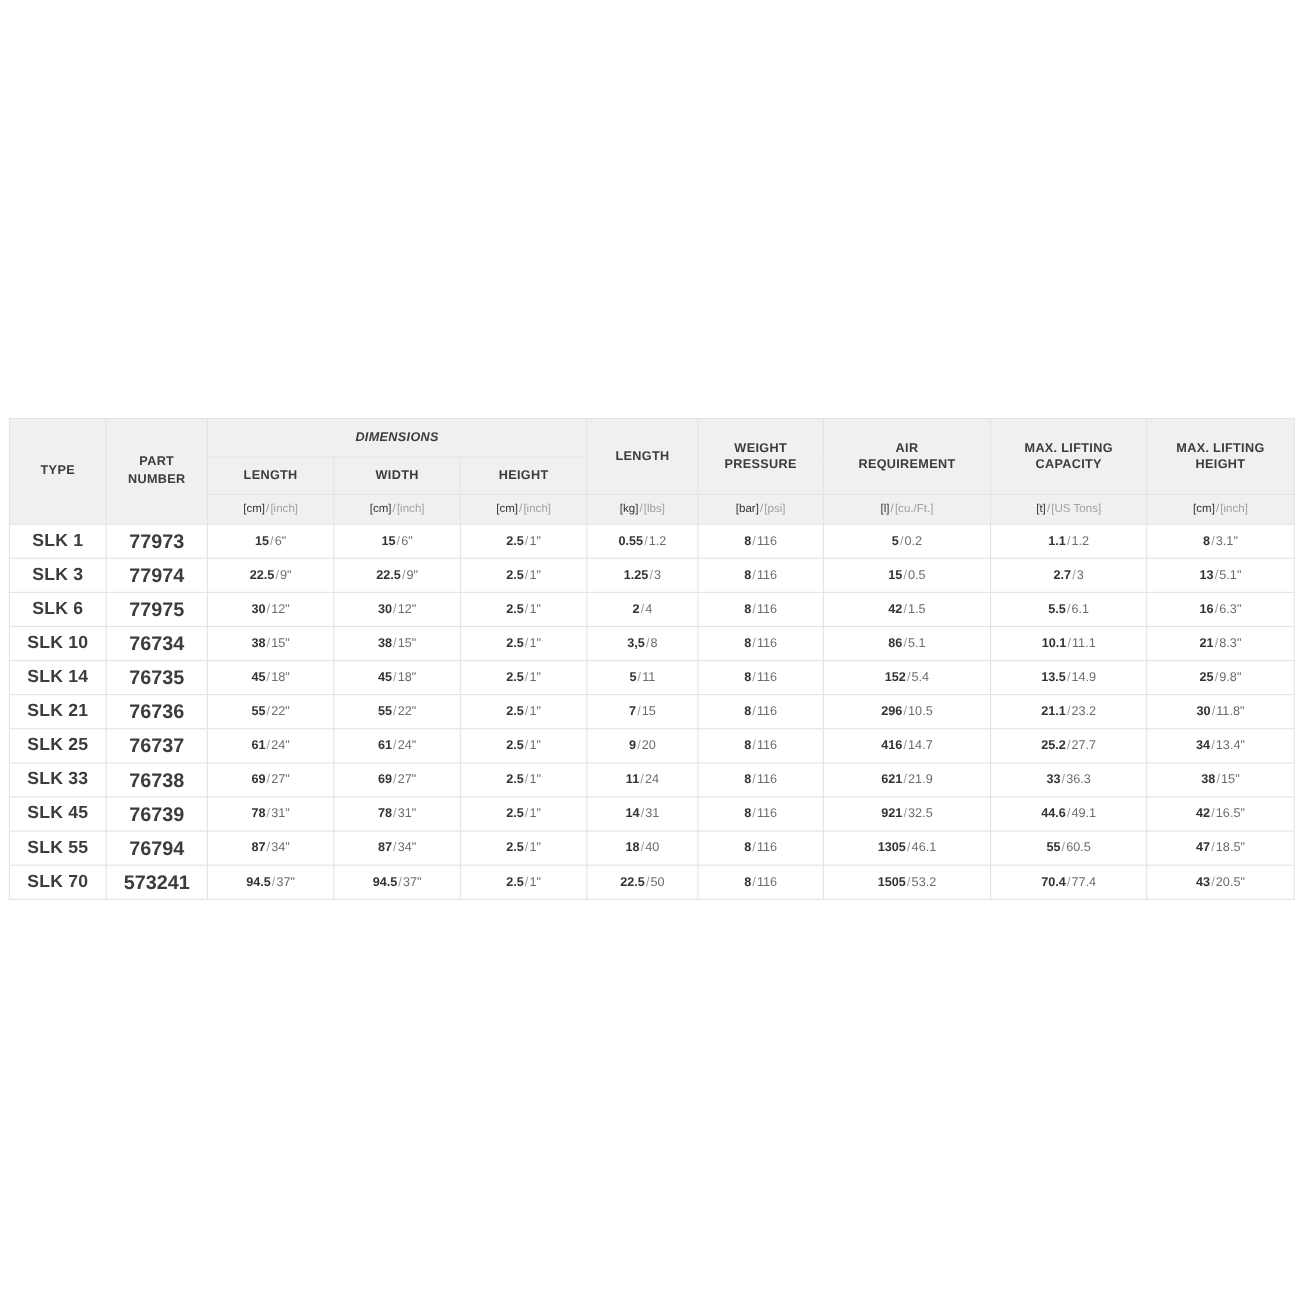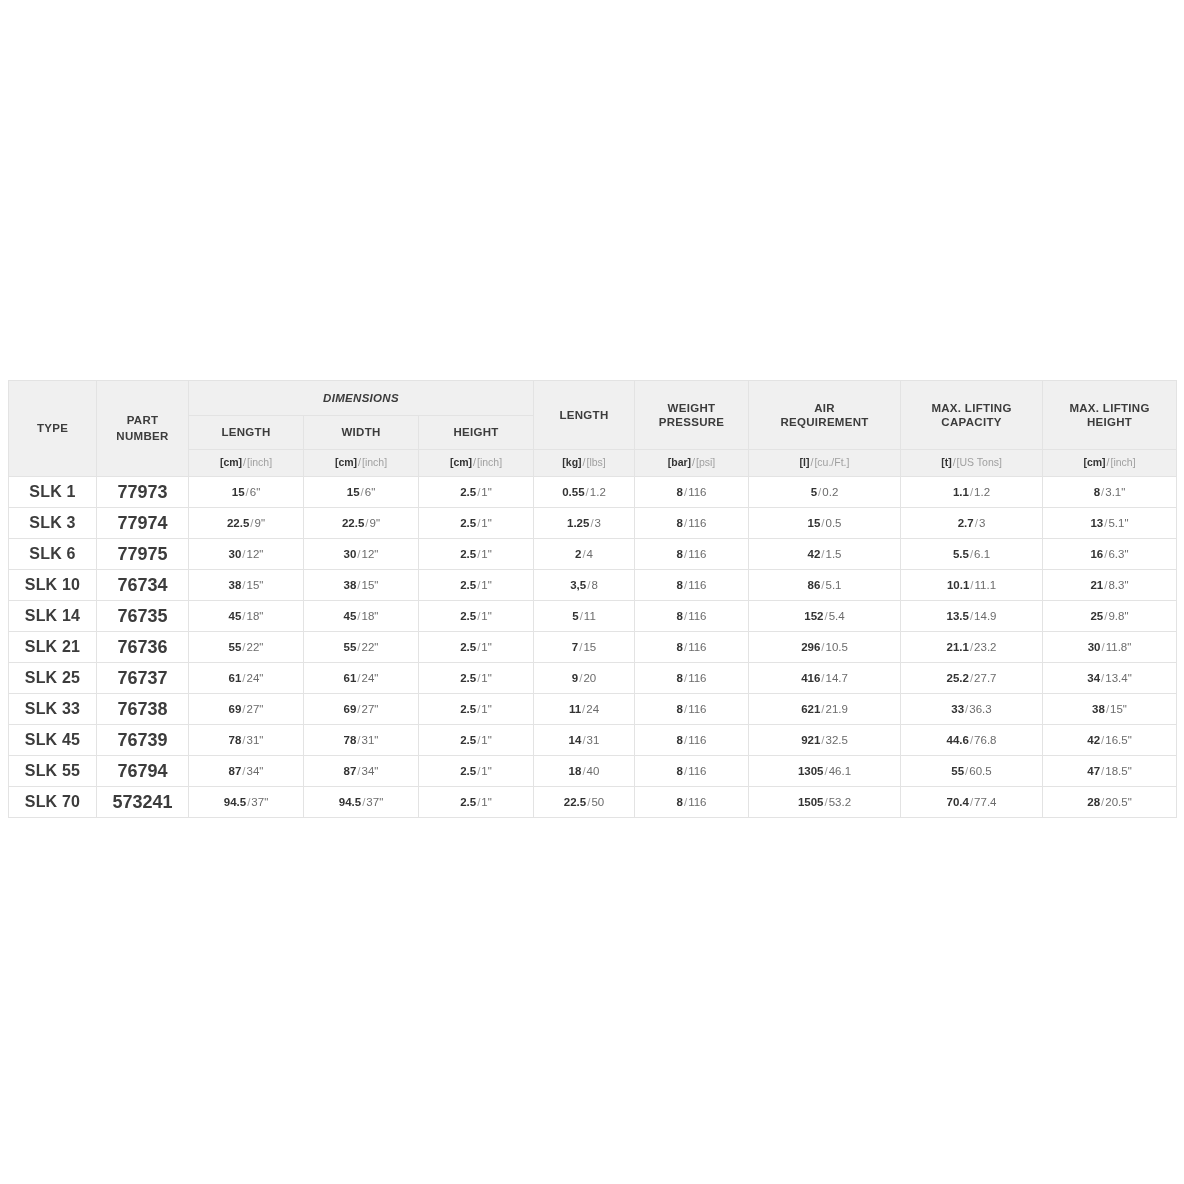--- a/index.html
+++ b/index.html
@@ -62,21 +62,21 @@
     font-weight: normal;
     letter-spacing: 0;
   }
   th.side-head {
     height: 93px;
     font-size: 11.5px;
     line-height: 1.35;
   }
 
   .unit-main {
-    font-weight: bold;
+    font-weight: normal;
     color: #333333;
     margin-top: 44px;
   }
   .unit-sep {
     color: #9a9a9a;
     font-weight: normal;
     padding: 0 1px;
   }
   .unit-alt {
     color: #a0a0a0;
@@ -300,21 +300,21 @@
         </tr>
         <tr>
           <td class="type-cell">SLK 45</td>
           <td class="part-cell">76739</td>
           <td><span class="v-main">78</span><span class="v-sep">/</span><span class="v-alt">31"</span></td>
           <td><span class="v-main">78</span><span class="v-sep">/</span><span class="v-alt">31"</span></td>
           <td><span class="v-main">2.5</span><span class="v-sep">/</span><span class="v-alt">1"</span></td>
           <td><span class="v-main">14</span><span class="v-sep">/</span><span class="v-alt">31</span></td>
           <td><span class="v-main">8</span><span class="v-sep">/</span><span class="v-alt">116</span></td>
           <td><span class="v-main">921</span><span class="v-sep">/</span><span class="v-alt">32.5</span></td>
-          <td><span class="v-main">44.6</span><span class="v-sep">/</span><span class="v-alt">76.8</span></td>
+          <td><span class="v-main">44.6</span><span class="v-sep">/</span><span class="v-alt">49.1</span></td>
           <td><span class="v-main">42</span><span class="v-sep">/</span><span class="v-alt">16.5"</span></td>
         </tr>
         <tr>
           <td class="type-cell">SLK 55</td>
           <td class="part-cell">76794</td>
           <td><span class="v-main">87</span><span class="v-sep">/</span><span class="v-alt">34"</span></td>
           <td><span class="v-main">87</span><span class="v-sep">/</span><span class="v-alt">34"</span></td>
           <td><span class="v-main">2.5</span><span class="v-sep">/</span><span class="v-alt">1"</span></td>
           <td><span class="v-main">18</span><span class="v-sep">/</span><span class="v-alt">40</span></td>
           <td><span class="v-main">8</span><span class="v-sep">/</span><span class="v-alt">116</span></td>
@@ -325,17 +325,17 @@
         <tr>
           <td class="type-cell">SLK 70</td>
           <td class="part-cell">573241</td>
           <td><span class="v-main">94.5</span><span class="v-sep">/</span><span class="v-alt">37"</span></td>
           <td><span class="v-main">94.5</span><span class="v-sep">/</span><span class="v-alt">37"</span></td>
           <td><span class="v-main">2.5</span><span class="v-sep">/</span><span class="v-alt">1"</span></td>
           <td><span class="v-main">22.5</span><span class="v-sep">/</span><span class="v-alt">50</span></td>
           <td><span class="v-main">8</span><span class="v-sep">/</span><span class="v-alt">116</span></td>
           <td><span class="v-main">1505</span><span class="v-sep">/</span><span class="v-alt">53.2</span></td>
           <td><span class="v-main">70.4</span><span class="v-sep">/</span><span class="v-alt">77.4</span></td>
-          <td><span class="v-main">28</span><span class="v-sep">/</span><span class="v-alt">20.5"</span></td>
+          <td><span class="v-main">43</span><span class="v-sep">/</span><span class="v-alt">20.5"</span></td>
         </tr>
       </tbody>
   </table>
 </div>
 
 </body></html>

